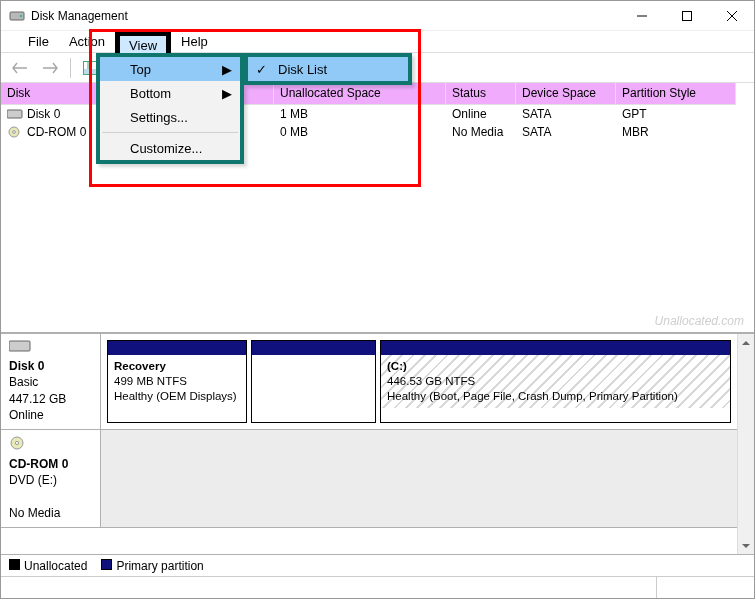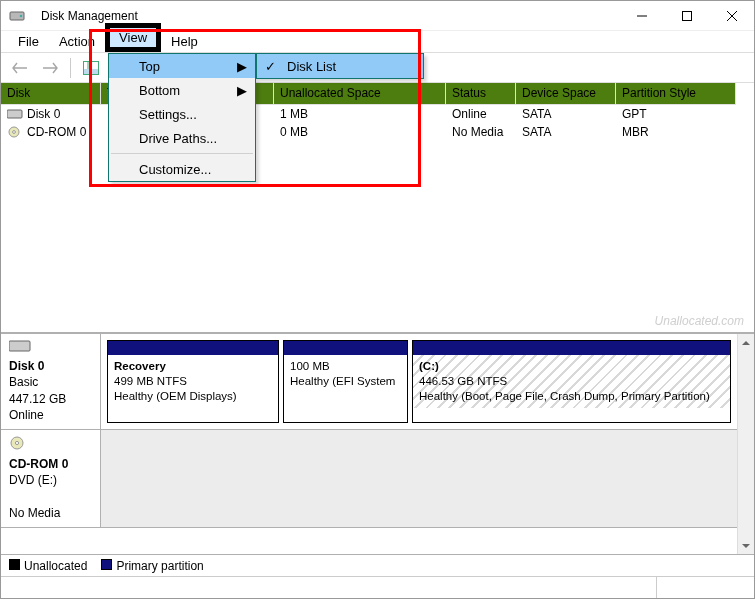--- a/index.html
+++ b/index.html
@@ -1,32 +1,32 @@
 <!DOCTYPE html>
 <html><head>
 <meta charset="utf-8">
 <style>
   * { box-sizing: border-box; }
   body { margin: 0; font-family: "Segoe UI", Tahoma, sans-serif; font-size: 12px; color: #000; background: #fff; }
   .window { width: 755px; height: 599px; border: 1px solid #999; display: flex; flex-direction: column; position: relative; }
   .titlebar { height: 30px; display: flex; align-items: center; padding: 0 0 0 8px; border-bottom: 1px solid #eee; }
   .titlebar .icon { width: 16px; height: 16px; margin-right: 6px; }
-  .titlebar .title { flex: 1; font-size: 12px; margin-left: 10px; }
+  .titlebar .title { flex: 1; font-size: 12px; }
   .titlebar .controls { display: flex; }
   .titlebar .controls .btn { width: 45px; height: 29px; display: flex; align-items: center; justify-content: center; }
-  .menubar { height: 22px; display: flex; align-items: flex-end; padding: 0 7px; border-bottom: 1px solid #ddd; position: relative; }
+  .menubar { height: 22px; display: flex; align-items: flex-start; padding: 0 17px; border-bottom: 1px solid #ddd; position: relative; }
   .menubar .menu { padding: 3px 10px; font-size: 13px; display:flex; align-items:center;}
   .menubar .menu.active { background: #cde8ff; border: 5px solid #000000; padding: 2px 9px; }
   .toolbar { height: 30px; display: flex; align-items: center; padding: 0 6px; border-bottom: 1px solid #ddd; gap: 4px; }
   .toolbar .tool { width: 26px; height: 24px; display: flex; align-items: center; justify-content: center; border: 1px solid transparent; }
   .toolbar .sep { width: 1px; height: 20px; background: #ccc; margin: 0 3px; }
   .toolbar .tool.disabled svg { opacity: 0.35; }
   .listpane { position: relative; flex: 0 0 250px; border-bottom: 1px solid #b0b0b0; overflow: hidden; }
   .listheader { display: flex; height: 22px; background: #fff; }
-  .listheader .col { border-right: 1px solid #e0e0e0; border-bottom: 1px solid #e0e0e0; padding: 3px 6px; font-size: 12px; background: #4d7c0f; }
+  .listheader .col { border-right: 1px solid #e0e0e0; border-bottom: 1px solid #e0e0e0; padding: 3px 6px; font-size: 12px; background: #f0abfc; }
   .rows .row { display: flex; height: 18px; align-items: center; }
   .rows .cell { padding: 0 6px; white-space: nowrap; overflow: hidden; font-size: 12px; }
   .rows .diskicon { width: 16px; height: 12px; margin-right: 4px; }
   .watermark { position: absolute; right: 10px; bottom: 4px; color: #cfcfcf; font-size: 12px; font-style: italic; }
   .graphpane { flex: 1; display: flex; border-top: 1px solid #b0b0b0; overflow: hidden; }
   .graphinner { flex: 1; display: flex; flex-direction: column; }
   .diskrow { display: flex; border-bottom: 1px solid #b0b0b0; min-height: 90px; }
   .disklabel { width: 100px; border-right: 1px solid #b0b0b0; padding: 6px 8px; font-size: 12px; line-height: 1.35; display:flex; flex-direction:column; }
   .disklabel .diskicon2 { margin-bottom:2px; }
   .diskparts { flex: 1; display: flex; align-items: stretch; padding: 6px; gap: 4px; }
@@ -38,21 +38,21 @@
   }
   .part .pbody b { font-weight: 600; }
   .cdparts { flex:1; background: #ececec; margin:0; }
   .graphscroll { width: 17px; background: #f0f0f0; border-left: 1px solid #ddd; display:flex; flex-direction:column; align-items:center; }
   .graphscroll .arrow { width:15px; height:17px; display:flex; align-items:center; justify-content:center; }
   .legend { height: 22px; border-top: 1px solid #b0b0b0; display: flex; align-items: center; padding: 0 8px; gap: 14px; font-size: 12px; }
   .legend .sw { width: 11px; height: 11px; display: inline-block; margin-right: 4px; border: 1px solid #000; }
   .statusbar { height: 22px; border-top: 1px solid #ccc; display: flex; align-items: center; padding: 0 8px; font-size: 12px; }
   .statusbar .seg { border-left: 1px solid #ccc; height:100%; margin-left:auto; width:90px; }
   
-  .dropdown { position: absolute; background: #f2f2f2; border: 1px solid #0f766e; box-shadow: 3px 3px 3px rgba(0,0,0,0.15); z-index: 20; font-size: 13px; margin-left: 12px; }
+  .dropdown { position: absolute; background: #f2f2f2; border: 4px solid #0f766e; box-shadow: 3px 3px 3px rgba(0,0,0,0.15); z-index: 20; font-size: 13px; }
   .dropdown .ditem { height: 24px; display: flex; align-items: center; padding: 0 28px 0 30px; position: relative; }
   .dropdown .ditem .chev { position: absolute; right: 8px; }
   .dropdown .dhr { height: 1px; background: #d0d0d0; margin: 3px 2px; }
   .dropdown .ditem.highlight { background: #91c9f7; }
   .dropdown .ditem .check { position:absolute; left:8px; }
   
   .redbox { position: absolute; border: 3px solid #ff0000; pointer-events: none; z-index: 30; }
 </style>
 </head>
 <body>
@@ -165,35 +165,30 @@
         <div class="disklabel">
           <span class="diskicon2"><svg width="22" height="12">
                 <rect x="0" y="1" width="21" height="10" rx="1" fill="#ccc" stroke="#666"></rect>
               </svg></span>
           <b>Disk 0</b>
           <span>Basic</span>
           <span>447.12 GB</span>
           <span>Online</span>
         </div>
         <div class="diskparts">
-          <div class="part" style="width:172px">
+          <div class="part" style="width:140px">
             <div class="stripe"></div>
             <div class="pbody">
               <b>Recovery</b><br>
               <span>499 MB NTFS</span><br>
               <span>Healthy (OEM Displays)</span>
             </div>
           </div>
           <div class="part" style="width:125px">
             <div class="stripe"></div>
-            <div class="pbody">
-              <b></b>
-              <span>100 MB</span><br>
-              <span>Healthy (EFI System</span>
-            </div>
           </div>
           <div class="part hatched" style="flex:1">
             <div class="stripe"></div>
             <div class="pbody">
               <b>(C:)</b><br>
               <span>446.53 GB NTFS</span><br>
               <span>Healthy (Boot, Page File, Crash Dump, Primary Partition)</span>
             </div>
           </div>
         </div>
@@ -241,23 +236,20 @@
       <span>Top</span>
       <span class="chev">▶</span>
     </div>
     <div class="ditem">
       <span>Bottom</span>
       <span class="chev">▶</span>
     </div>
     <div class="ditem">
         <span>Settings...</span>
       </div>
-    <div class="ditem">
-        <span>Drive Paths...</span>
-      </div>
     <div class="dhr"></div>
     <div class="ditem">
         <span>Customize...</span>
       </div>
   </div>
 
   <div class="dropdown" style="left:243px; top:52px; width:168px;">
     <div class="ditem highlight">
       <span class="check">✓</span>
       <span>Disk List</span>

